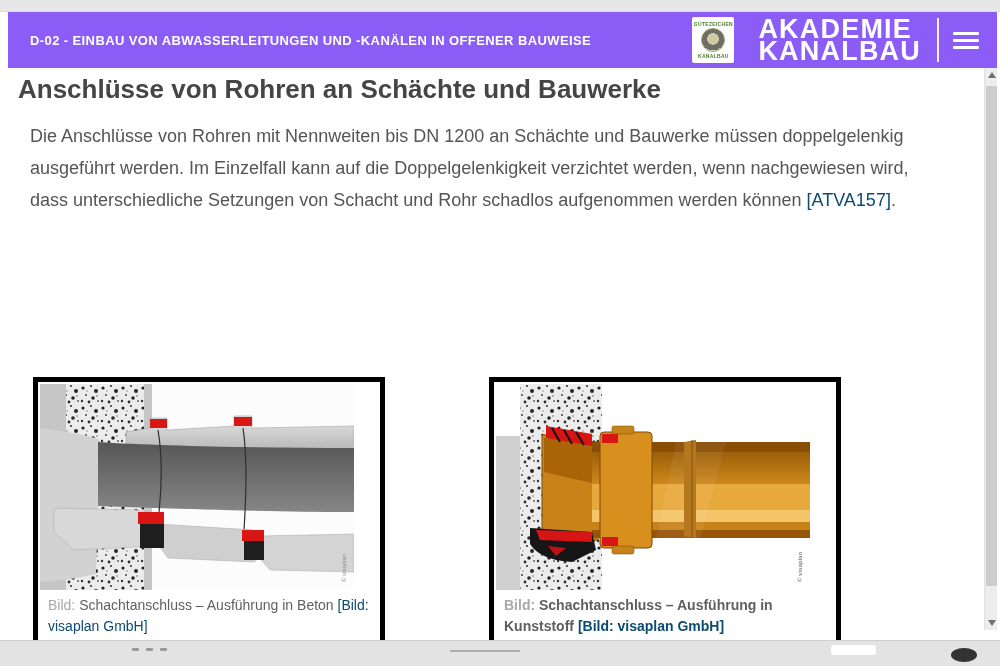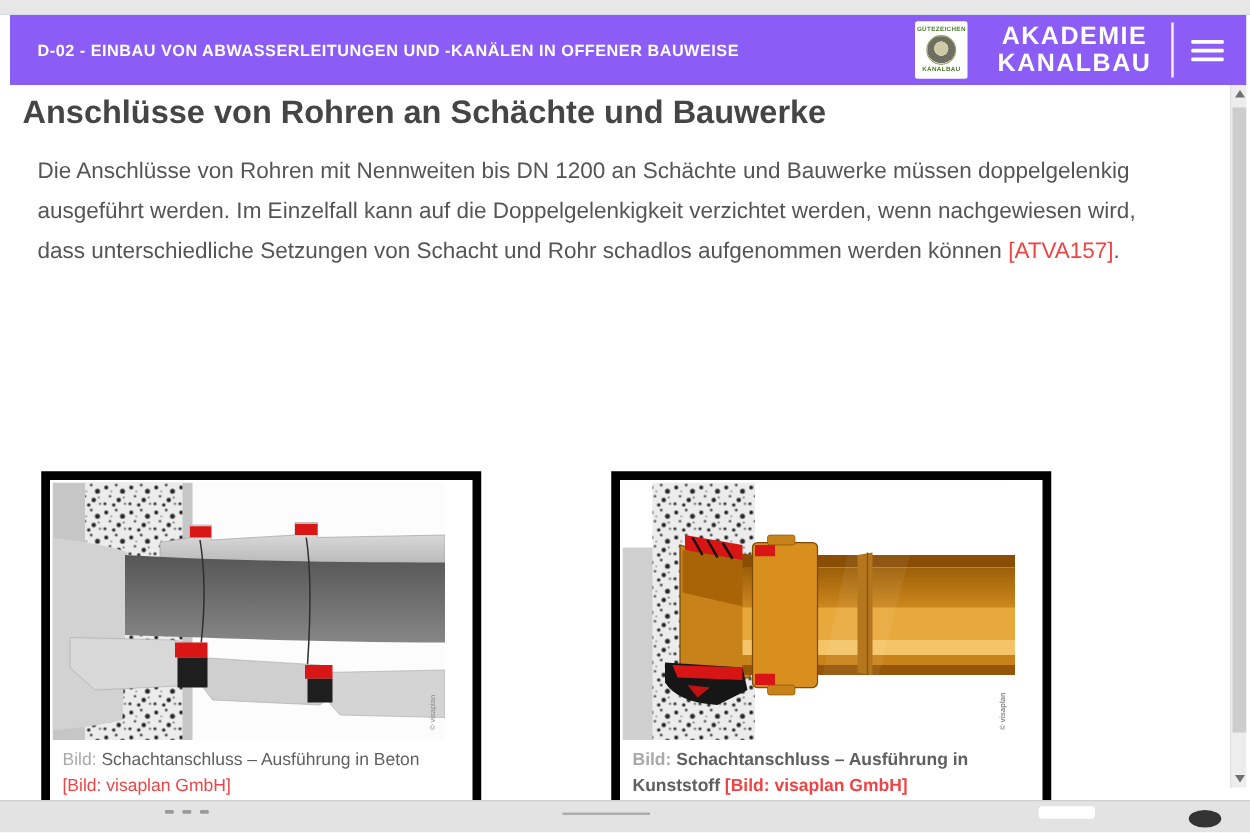--- a/index.html
+++ b/index.html
@@ -18,40 +18,40 @@
   .course-title { color:#fff; font-size:13px; font-weight:bold;
                   letter-spacing:0.4px; flex:1; white-space:nowrap; overflow:hidden; }
   .logo-box { width:42px; height:46px; background:#fff; border-radius:2px;
               display:flex; flex-direction:column; align-items:center;
               justify-content:center; flex:0 0 auto; }
   .logo-arc { font-size:5px; font-weight:bold; color:#4a7d2a; letter-spacing:0.3px;
               line-height:6px; white-space:nowrap; }
   .logo-seal { width:24px; height:24px; border-radius:50%; margin:1px 0;
                background:radial-gradient(circle at 50% 45%, #cfc9a8 0 35%, #6e6e62 36% 70%, #e8e8e8 71%);
                border:1px solid #9aa06a; }
-  .brand { margin-left:24px; color:#fff; font-weight:bold; font-size:20px;
-           line-height:22px; letter-spacing:1.2px; white-space:nowrap;text-align:center; }
+  .brand { margin-left:24px; color:#fff; font-weight:bold; font-size:27px;
+           line-height:22px; letter-spacing:1.2px; white-space:nowrap; }
   .header-divider { width:2px; height:44px; background:rgba(255,255,255,0.9);
                     margin:0 14px 0 16px; flex:0 0 auto; }
   .menu-button { width:34px; height:34px; display:flex; flex-direction:column;
                  justify-content:center; gap:4px; cursor:pointer; flex:0 0 auto; }
   .menu-button .bar { width:26px; height:3px; background:#fff; border-radius:1px; }
 
   
   .content { position:absolute; left:8px; top:68px; width:976px; height:572px;
              background:#fff; }
   .lesson-subtitle { margin:13px 22px 0; font-size:17px; color:#757575; }
   .page-title { margin:6px 10px 0; font-size:26px; font-weight:bold; color:#454545; }
   .para { margin:15px 22px 0; max-width:910px; font-size:18px; line-height:32px;
           color:#555; }
-  .para a, .fig-caption a { color:#ef4444; text-decoration:none; cursor:pointer; }
+  .para a, .fig-caption a { color:#0c4a6e; text-decoration:none; cursor:pointer; }
 
   
   .figure-card { position:absolute; width:352px; background:#fff;
-                 border:7px solid #000000; padding:2px; }
+                 border:5px solid #000000; padding:2px; }
   .figure-card.left  { left:25px; top:309px; }
   .figure-card.right { left:481px; top:309px;font-weight:bold; }
   .fig-img { display:block; width:314px; height:206px; background:#fcfcfc; }
   .fig-caption { padding:5px 8px 8px; font-size:14px; line-height:21px; color:#5f5f5f; }
   .cap-prefix { color:#a9a9a9; }
 
   
   .scrollbar { position:absolute; left:984px; top:68px; width:13px; height:562px;
                background:#ededed; border-left:1px solid #e0e0e0; }
   .sb-btn { position:absolute; left:0; width:13px; height:14px; cursor:pointer; }

